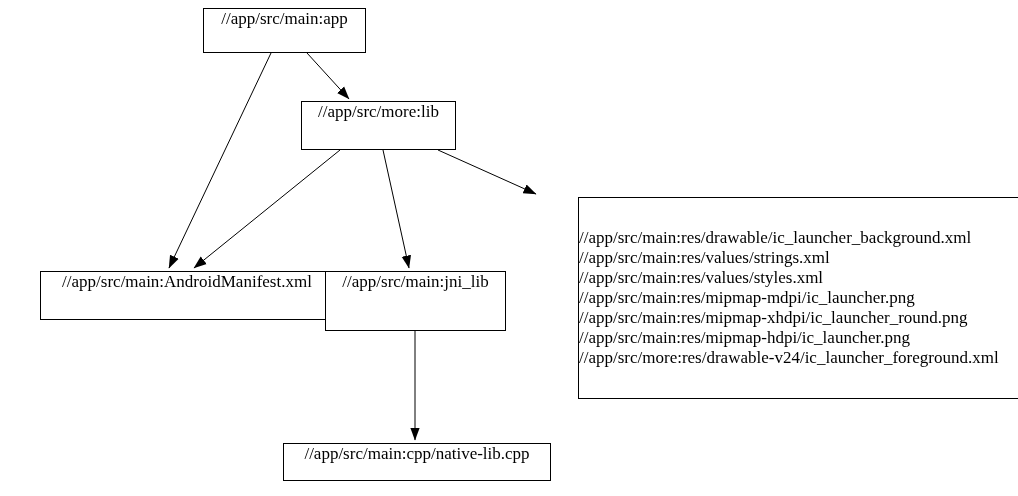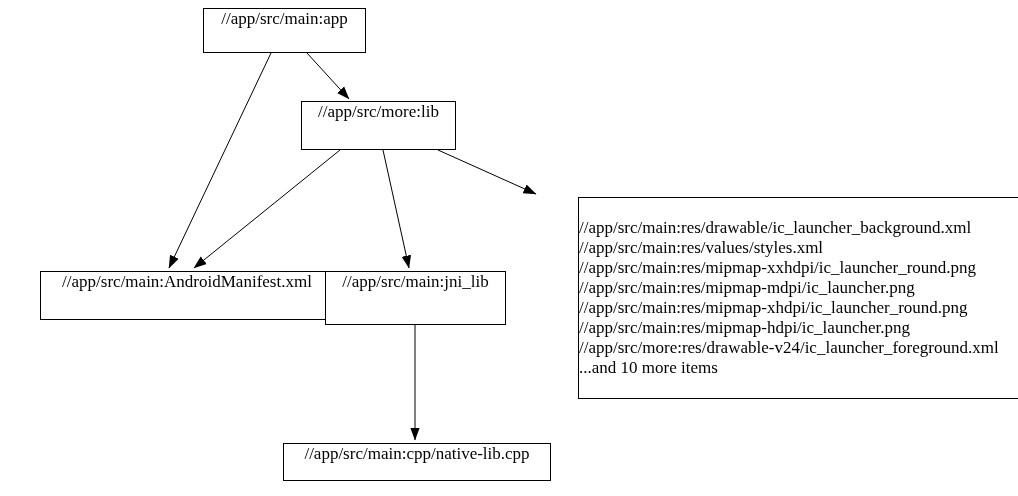--- a/index.html
+++ b/index.html
@@ -36,21 +36,21 @@
     align-items: flex-start;
     justify-content: center;
     font-size: 17px;
     line-height: 20px;
     text-align: center;
     white-space: nowrap;
   }
   .node-app        { left: 203px; top: 8px;   width: 163px; height: 45px; }
   .node-lib        { left: 301px; top: 101px; width: 155px; height: 49px; }
   .node-manifest   { left: 7px;   top: 271px; width: 294px; height: 49px; margin-left: 33px; }
-  .node-jni        { left: 325px; top: 271px; width: 181px; height: 54px; }
+  .node-jni        { left: 325px; top: 271px; width: 181px; height: 60px; }
   .node-native     { left: 283px; top: 443px; width: 268px; height: 38px; }
   .node-res {
     left: 530px; top: 197px; width: 483px; height: 202px;
     flex-direction: column;
     justify-content: center;
     margin-left: 48px;
   }
   .node-res .res-line {
     height: 20px;
   }
@@ -85,26 +85,25 @@
   <div class="node node-manifest">
     <span>//app/src/main:AndroidManifest.xml</span>
   </div>
 
   <div class="node node-jni">
     <span>//app/src/main:jni_lib</span>
   </div>
 
   <div class="node node-res">
     <div class="res-line">//app/src/main:res/drawable/ic_launcher_background.xml</div>
+    <div class="res-line">//app/src/main:res/values/strings.xml</div>
     <div class="res-line">//app/src/main:res/values/styles.xml</div>
-    <div class="res-line">//app/src/main:res/mipmap-xxhdpi/ic_launcher_round.png</div>
     <div class="res-line">//app/src/main:res/mipmap-mdpi/ic_launcher.png</div>
     <div class="res-line">//app/src/main:res/mipmap-xhdpi/ic_launcher_round.png</div>
     <div class="res-line">//app/src/main:res/mipmap-hdpi/ic_launcher.png</div>
     <div class="res-line">//app/src/more:res/drawable-v24/ic_launcher_foreground.xml</div>
-    <div class="res-line">...and 10 more items</div>
   </div>
 
   <div class="node node-native">
     <span>//app/src/main:cpp/native-lib.cpp</span>
   </div>
 
 </div>
 
 </body></html>

